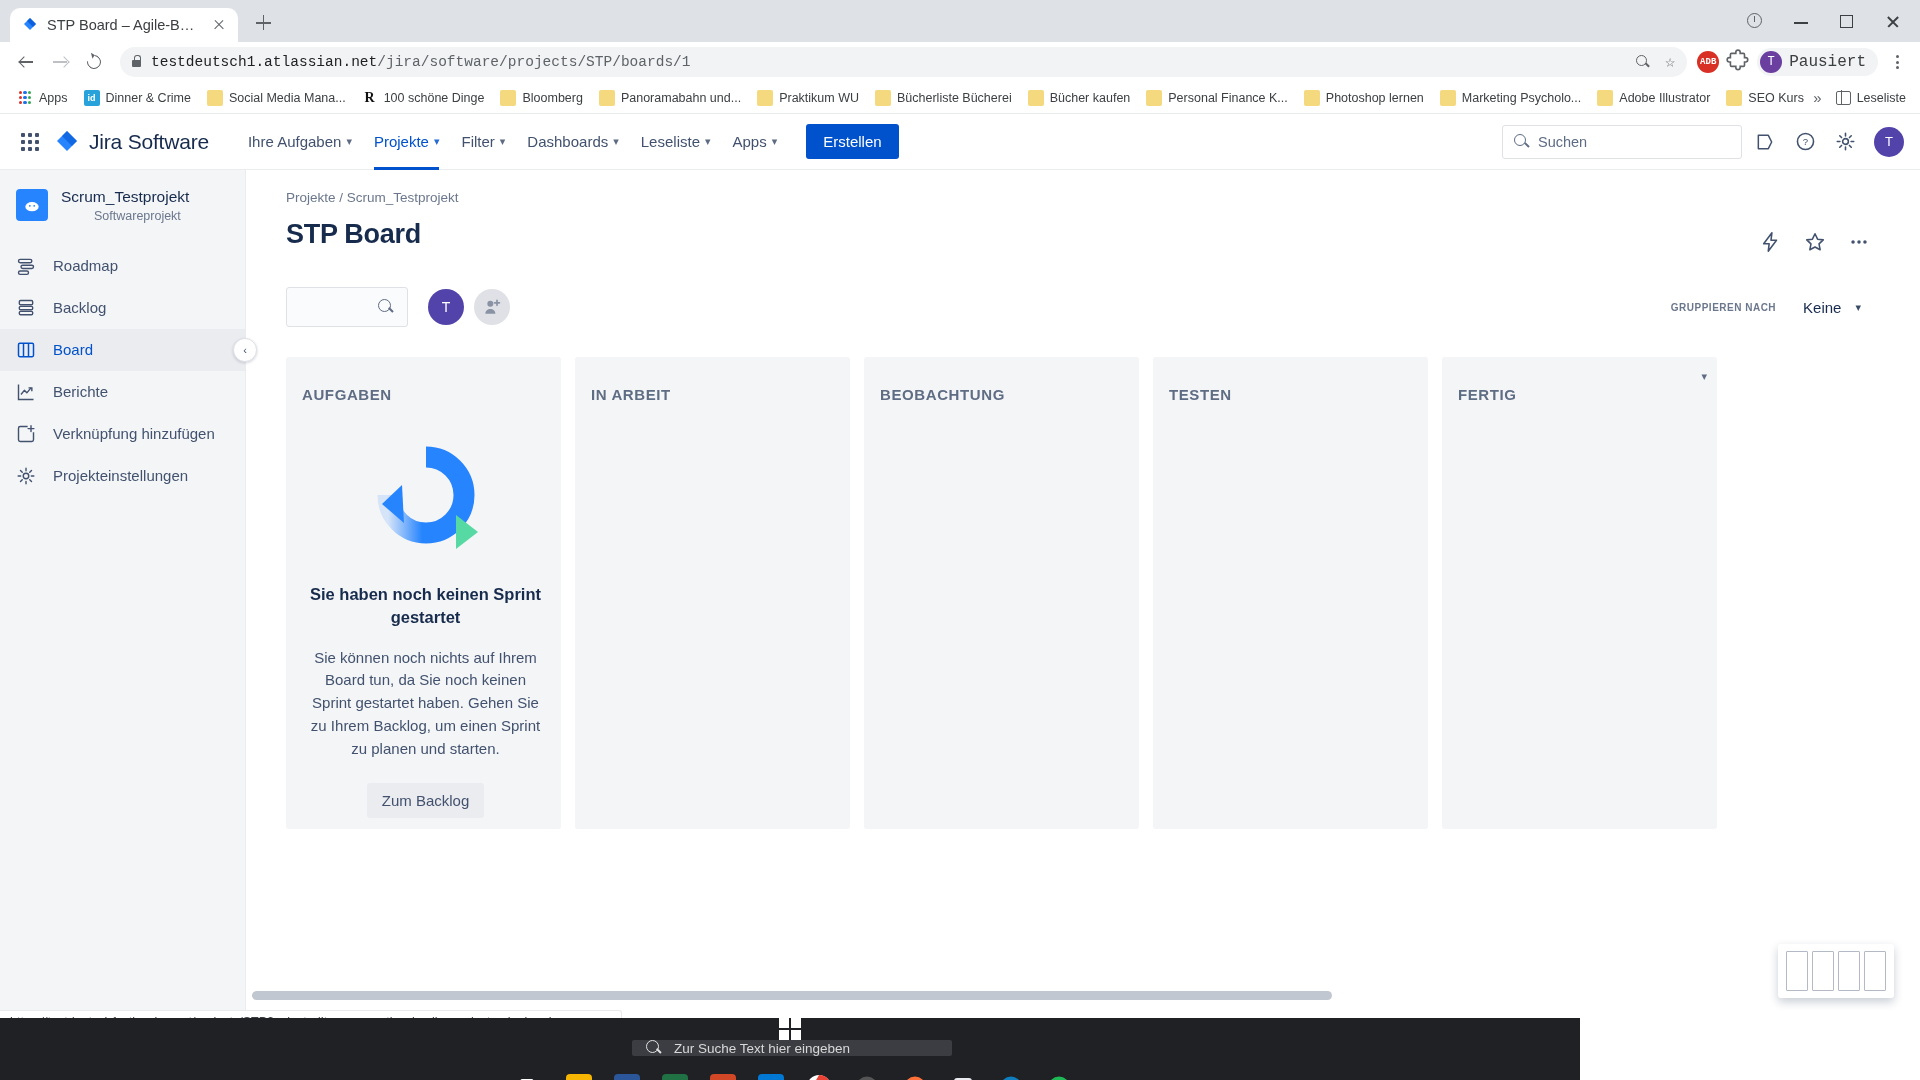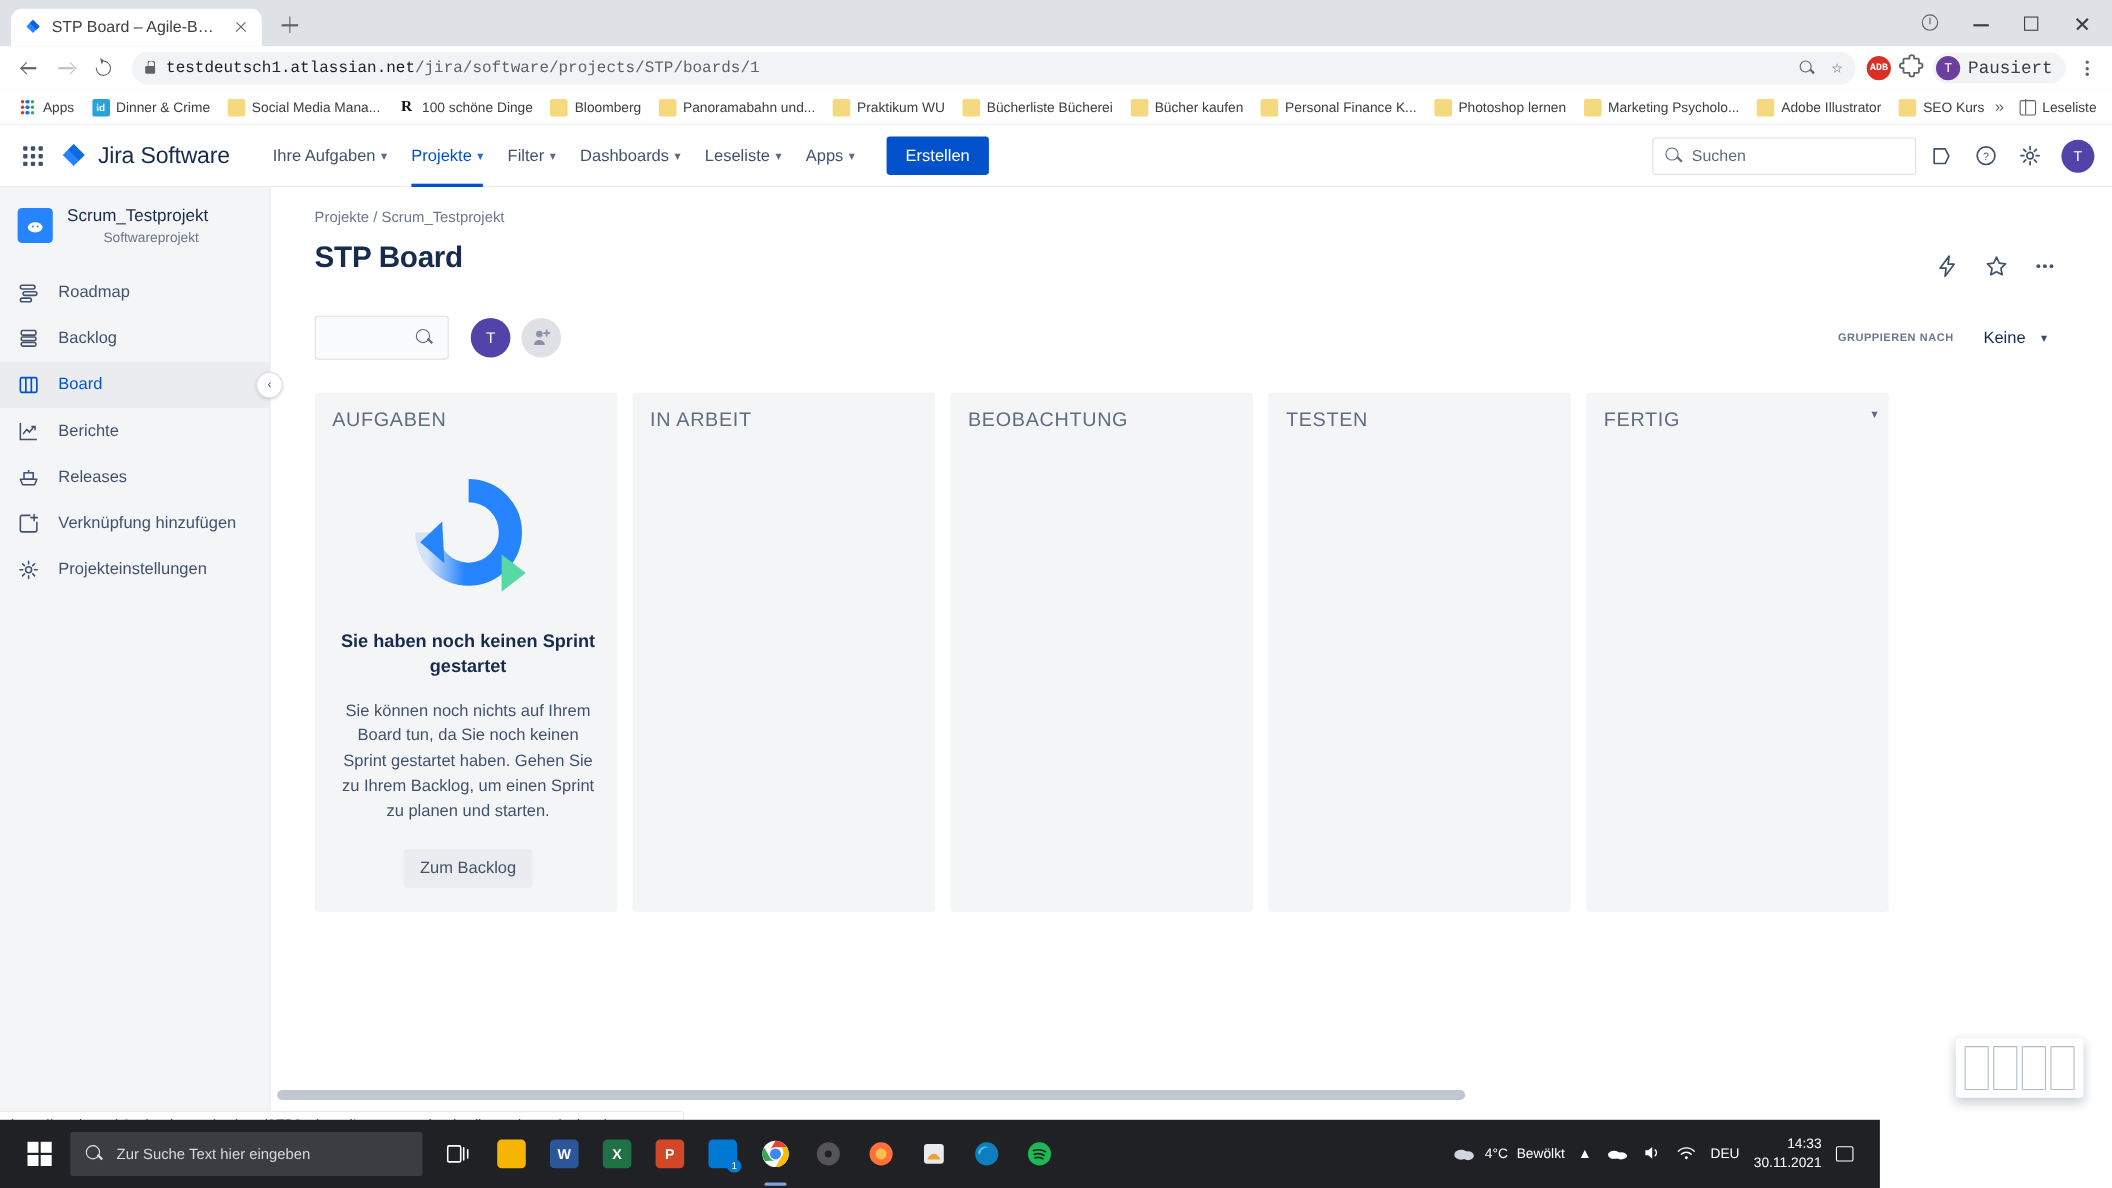--- a/index.html
+++ b/index.html
@@ -266,21 +266,21 @@
   .gb-select {
     display:flex; align-items:center; gap: 14px; padding: 8px 12px;
     border:1px solid transparent; border-radius:3px; font-size:15px; color:#172b4d;
   }
 
   .columns { display:flex; gap: 14px; margin-top: 30px; padding-right: 0; }
   .col {
     width: 275px; flex: 0 0 275px; background:#f4f5f7; border-radius: 3px;
     height: 472px; padding: 14px 12px 0 16px; position: relative;
   }
-  .col-title { font-size: 18px; color:#5e6c84; letter-spacing:.6px; font-weight:400; }
+  .col-title { font-size: 15px; color:#5e6c84; letter-spacing:.6px; font-weight:700;margin-top:15px; }
   .col-dd { position:absolute; right:10px; top:13px; color:#5e6c84; font-size: 11px; }
 
   .empty-wrap { text-align:center; padding-top: 38px; }
   .empty-illu { width: 132px; height: 118px; margin: 0 auto 24px; position: relative; }
   .empty-h { font-size: 16.5px; color:#172b4d; font-weight:700; line-height: 1.38; padding: 0 6px; }
   .empty-p { font-size: 15px; color:#42526e; line-height: 1.52; margin-top: 18px; padding: 0 4px; }
   .backlog-btn {
     display:inline-block; margin-top: 22px; background:#ebecf0; color:#42526e;
     font-size: 15px; padding: 9px 15px; border-radius: 3px; font-weight:500;
   }
@@ -302,22 +302,22 @@
   
   .status-url {
     position: absolute; left: 0; bottom: 0; height: 22px;
     background:#fff; border-top-right-radius:3px; padding: 0 10px;
     display:flex; align-items:center; font-size: 12.5px; color:#3c4043;
     border: 1px solid #e8eaed; border-left:none; border-bottom:none;
   }
 
   
   .taskbar {
-    position: absolute; left: 0; bottom: 0; width: 1709px; height: 62px;
-    background: #1f2125; display: flex; align-items: center; padding: 0 12px;
+    position: absolute; left: 0; bottom: 0; width: 1580px; height: 62px;
+    background: #1f2125; display: flex; align-items: center; padding: 0 0; flex-direction: column;
   }
   .start-btn { width: 48px; height: 62px; display:flex;align-items:center;justify-content:center; }
   .win-logo { display:grid; grid-template-columns:repeat(2,1fr); gap:2.5px; width: 22px; height: 22px; }
   .win-logo i { background:#fff; display:block; }
   .tb-search {
     width: 320px; height: 40px; background:#3b3d42; border-radius: 2px;
     display:flex; align-items:center; gap: 12px; padding: 0 14px; margin-left: 4px;
   }
   .tbs-ico { width:16px;height:16px;position:relative;flex:0 0 16px; }
   .tbs-ico::before{content:'';position:absolute;left:0;top:0;width:11px;height:11px;
@@ -620,30 +620,20 @@
         <span class="side-ico">
           <svg width="20" height="20" viewBox="0 0 24 24">
               <path d="M3 3v18h18" fill="none" stroke="#42526e" stroke-width="1.7"></path>
               <path d="M6 15l4-5 3 3 5-6" fill="none" stroke="#42526e" stroke-width="1.7" stroke-linejoin="round"></path>
               <path d="M15 7h4v4" fill="none" stroke="#42526e" stroke-width="1.7"></path>
             </svg>
         </span>
         <span>Berichte</span>
       </div>
 
-      <div class="side-item">
-        <span class="side-ico">
-          <svg width="20" height="20" viewBox="0 0 24 24">
-              <path d="M3 14h18l-2.5 6H5.5z" fill="none" stroke="#42526e" stroke-width="1.7" stroke-linejoin="round"></path>
-              <rect x="7" y="7" width="10" height="7" fill="none" stroke="#42526e" stroke-width="1.7"></rect>
-              <path d="M12 4v3" stroke="#42526e" stroke-width="1.7"></path>
-            </svg>
-        </span>
-        <span>Releases</span>
-      </div>
 
       <div class="side-item">
         <span class="side-ico">
           <svg width="20" height="20" viewBox="0 0 24 24">
               <path d="M14 3H5a2 2 0 00-2 2v14a2 2 0 002 2h14a2 2 0 002-2v-9" fill="none" stroke="#42526e" stroke-width="1.7"></path>
               <path d="M18 2v7M14.5 5.5h7" stroke="#42526e" stroke-width="1.7" stroke-linecap="round"></path>
             </svg>
         </span>
         <span>Verknüpfung hinzufügen</span>
       </div>

